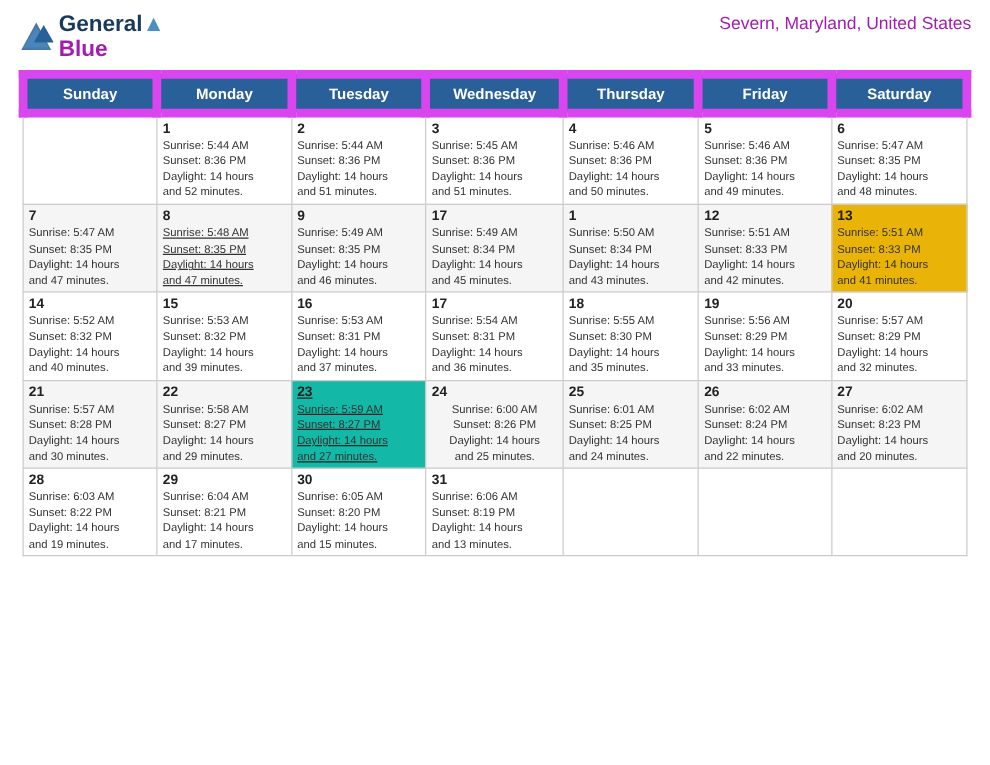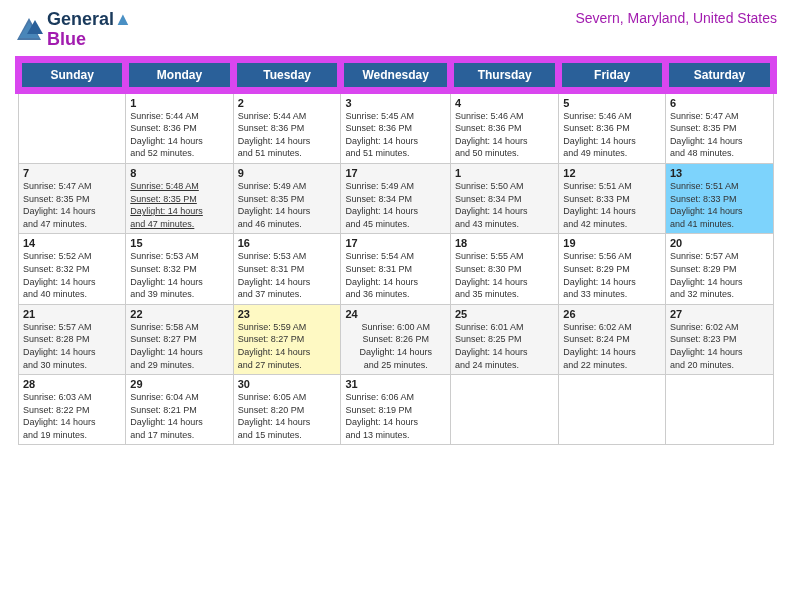--- a/index.html
+++ b/index.html
@@ -151,21 +151,21 @@
 Daylight: 14 hours
 and 43 minutes.</div>
           </td>
           <td style="background: rgb(245, 245, 245);">
             <span class="day-num">12</span>
             <div class="day-info" style="white-space: pre-line;">Sunrise: 5:51 AM
 Sunset: 8:33 PM
 Daylight: 14 hours
 and 42 minutes.</div>
           </td>
-          <td style="background: #7dd3fc; margin-top: 29px;">
+          <td style="background: #eab308; margin-top: 29px;">
             <span class="day-num">13</span>
             <div class="day-info" style="white-space: pre-line;">Sunrise: 5:51 AM
 Sunset: 8:33 PM
 Daylight: 14 hours
 and 41 minutes.</div>
           </td>
         </tr>
         <tr>
           <td>
             <span class="day-num">14</span>
@@ -225,21 +225,21 @@
 Daylight: 14 hours
 and 30 minutes.</div>
           </td>
           <td style="background: rgb(245, 245, 245);">
             <span class="day-num">22</span>
             <div class="day-info" style="white-space: pre-line;">Sunrise: 5:58 AM
 Sunset: 8:27 PM
 Daylight: 14 hours
 and 29 minutes.</div>
           </td>
-          <td style="background: #fef9c3;">
+          <td style="background: #14b8a6; text-decoration: underline;">
             <span class="day-num">23</span>
             <div class="day-info" style="white-space: pre-line;">Sunrise: 5:59 AM
 Sunset: 8:27 PM
 Daylight: 14 hours
 and 27 minutes.</div>
           </td>
           <td style="background: rgb(245, 245, 245);">
             <span class="day-num">24</span>
             <div class="day-info" style="white-space: pre-line; text-align: center;">Sunrise: 6:00 AM
 Sunset: 8:26 PM

